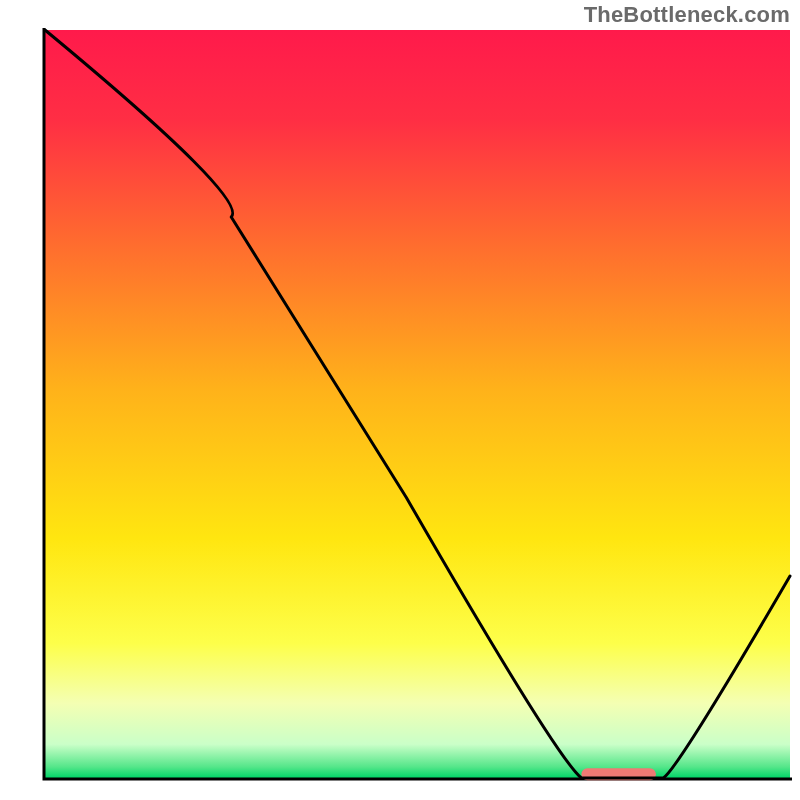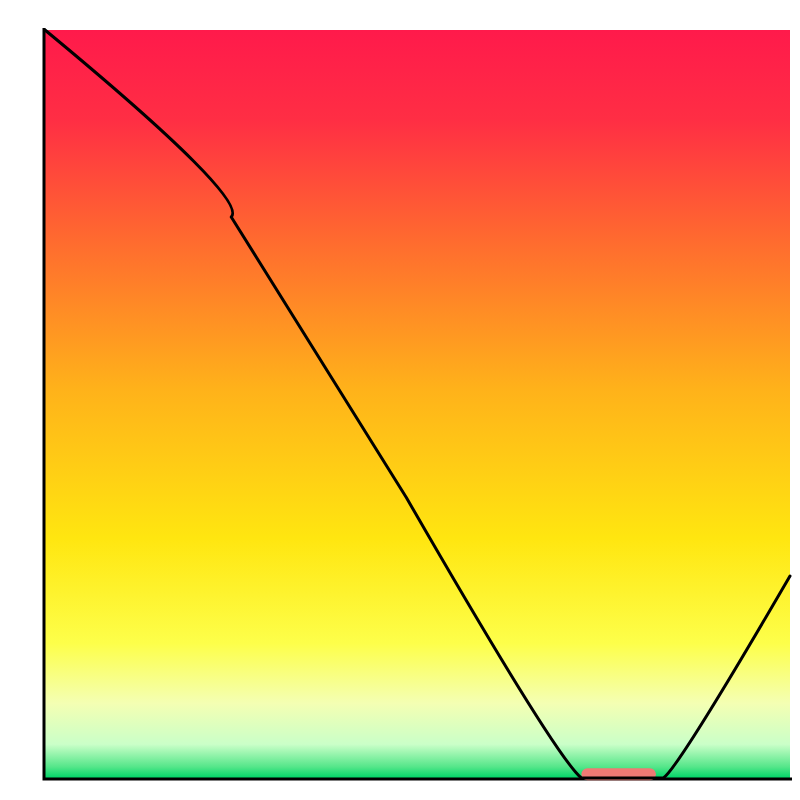--- a/index.html
+++ b/index.html
@@ -29,20 +29,21 @@
     position: absolute;
     top: 0;
     left: 0;
   }
 </style>
 </head>
 <body>
 
 <div class="canvas">
 
+  <div class="watermark">TheBottleneck.com</div>
 
   <svg class="chart" width="800" height="800" viewBox="0 0 800 800">
     <defs>
       <linearGradient id="bg-grad" x1="0" y1="0" x2="0" y2="1">
 
       <stop offset="0%" stop-color="#ff1a4b"></stop>
           <stop offset="12%" stop-color="#ff2e44"></stop>
           <stop offset="28.000000000000004%" stop-color="#ff6a2f"></stop>
           <stop offset="48%" stop-color="#ffb21a"></stop>
           <stop offset="68%" stop-color="#ffe610"></stop>

